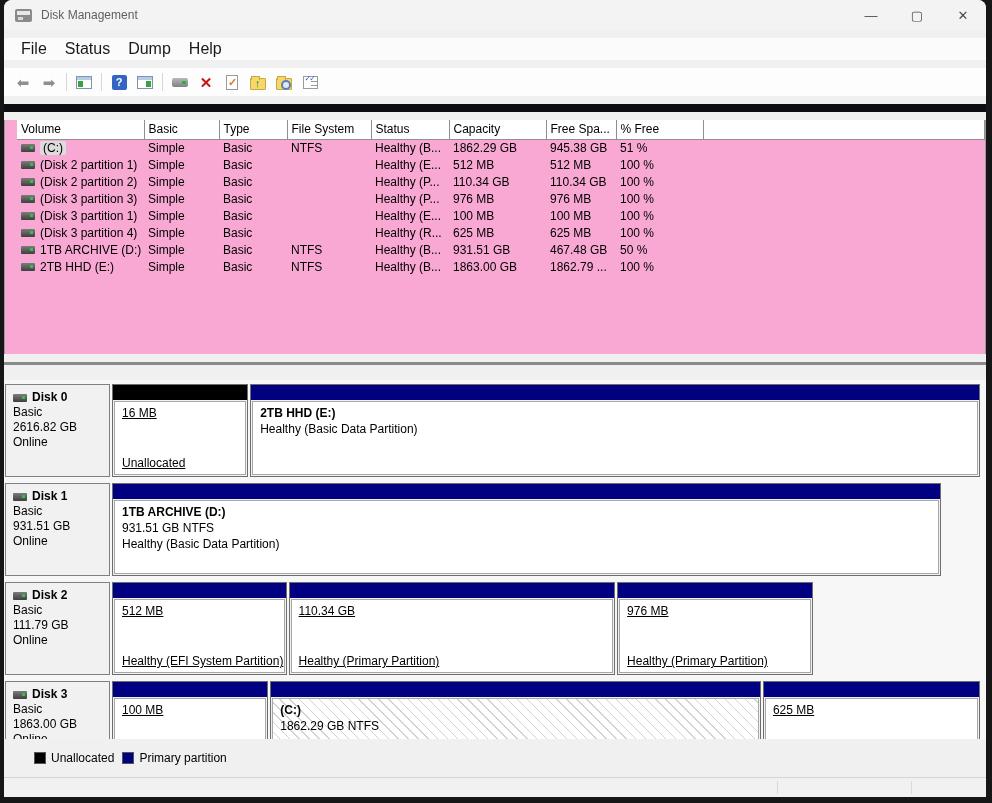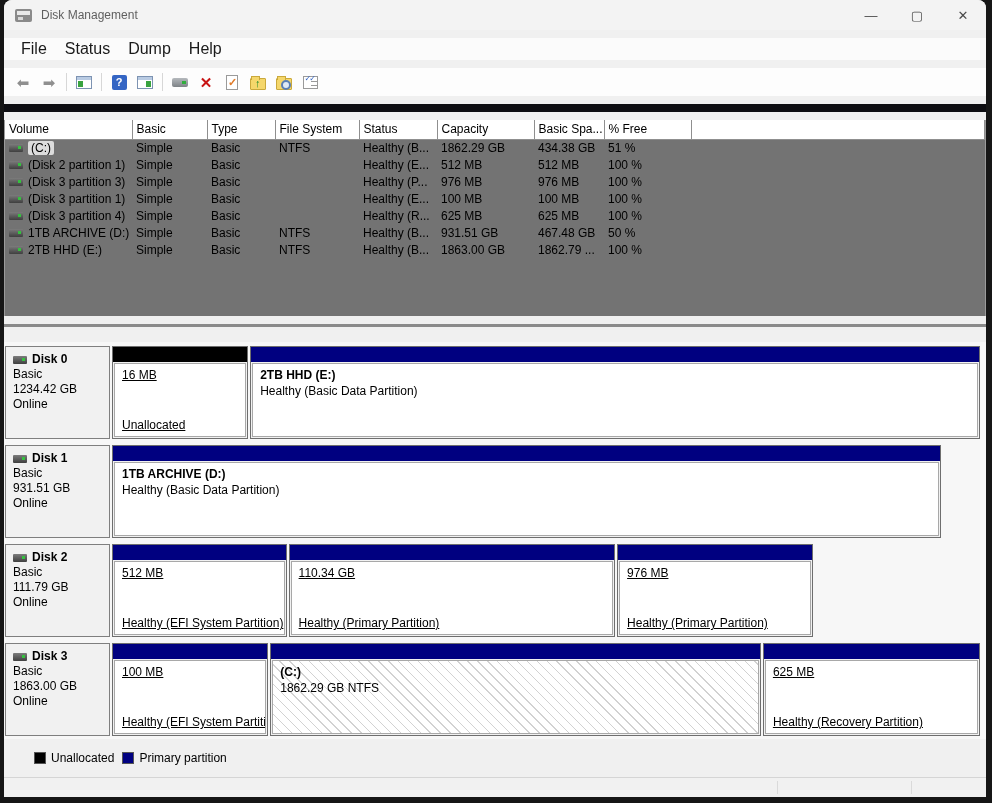--- a/index.html
+++ b/index.html
@@ -49,22 +49,22 @@
   .folder-ico.find::after { content:""; position:absolute; left:4px; top:1px; width:6px; height:6px;
                             border:2px solid #5a7fb5; border-radius:50%; background:#dfe9f5; }
   .list-ico { width:15px; height:13px; background:#fff; border:1px solid #9a9a9a; position:relative; }
   .list-ico::before { content:"✓✓"; position:absolute; left:1px; top:-3px; color:#3465c4; font-size:8px; letter-spacing:-2px; }
   .list-ico::after { content:""; position:absolute; left:7px; top:4px; width:6px; height:1px; background:#9a9a9a;
                      box-shadow:0 4px 0 #9a9a9a; }
 
   .dark-band { height:8px; background:#0e0e12; flex:none; }
 
   
-  .volume-pane { height:196px; background:#737373; flex:none; overflow:hidden;
-                 border-left:1px solid #9b9b9b; border-right:1px solid #9b9b9b; }
+  .volume-pane { height:234px; background:#f9a8d4; flex:none; overflow:hidden;
+                 border-left:1px solid #9b9b9b; border-right:1px solid #9b9b9b;padding-left:12px; }
   table.vol { border-collapse:collapse; width:100%; table-layout:fixed; }
   table.vol th { font-weight:normal; text-align:left; font-size:12px; color:#000;
                  border-right:1px solid #8f8f8f; border-bottom:1px solid #8f8f8f;
                  padding:2px 4px; height:19px; background:#fff; overflow:hidden; white-space:nowrap; }
   table.vol td { font-size:12px; color:#000; padding:0 4px; height:17px; overflow:hidden; white-space:nowrap; }
   .vol-cell { display:flex; align-items:center; gap:5px; }
   .disk-ico { width:14px; height:8px; flex:none; background:linear-gradient(#7c7c7c,#3f3f3f);
               border-radius:1px; position:relative; }
   .disk-ico::after { content:""; position:absolute; right:2px; top:2px; width:3px; height:3px; background:#35c13f; }
   .sel-pill { background:#dcdcdc; border-radius:2px; padding:0 3px; }
@@ -175,53 +175,69 @@
           <col>
       </colgroup>
       <tbody>
           <tr>
         <th>Volume</th>
         <th>Basic</th>
         <th>Type</th>
         <th>File System</th>
         <th>Status</th>
         <th>Capacity</th>
-        <th>Basic Spa...</th>
+        <th>Free Spa...</th>
         <th>% Free</th>
         <th></th>
       </tr>
       <tr>
         <td>
               <span class="vol-cell">
                 <span class="disk-ico"></span>
                 <span class="sel-pill">(C:)</span>
               </span>
             </td>
         <td>Simple</td>
         <td>Basic</td>
         <td>NTFS</td>
         <td>Healthy (B...</td>
         <td>1862.29 GB</td>
-        <td>434.38 GB</td>
+        <td>945.38 GB</td>
         <td>51 %</td>
             <td></td>
       </tr>
       <tr>
         <td>
               <span class="vol-cell">
                 <span class="disk-ico"></span>
                 <span>(Disk 2 partition 1)</span>
               </span>
             </td>
         <td>Simple</td>
         <td>Basic</td>
         <td></td>
         <td>Healthy (E...</td>
         <td>512 MB</td>
         <td>512 MB</td>
+        <td>100 %</td>
+            <td></td>
+      </tr>
+      <tr>
+        <td>
+              <span class="vol-cell">
+                <span class="disk-ico"></span>
+                <span>(Disk 2 partition 2)</span>
+              </span>
+            </td>
+        <td>Simple</td>
+        <td>Basic</td>
+        <td></td>
+        <td>Healthy (P...</td>
+        <td>110.34 GB</td>
+        <td>110.34 GB</td>
         <td>100 %</td>
             <td></td>
       </tr>
       <tr>
         <td>
               <span class="vol-cell">
                 <span class="disk-ico"></span>
                 <span>(Disk 3 partition 3)</span>
               </span>
             </td>
@@ -306,21 +322,21 @@
 
   <div class="graph-pane">
 
     <div class="disk-row">
       <div class="disk-label">
         <div class="disk-name">
             <span class="disk-ico"></span>
             <span>Disk 0</span>
           </div>
         <div>Basic</div>
-        <div>1234.42 GB</div>
+        <div>2616.82 GB</div>
         <div>Online</div>
       </div>
       <div class="disk-graph">
         <div class="partition centered" style="width: 15.6%;">
           <div class="band" style="background: rgb(0, 0, 0);"></div>
           <div class="pbody">
 
             <span>16 MB</span>
             <span>Unallocated</span>
           </div>
@@ -343,20 +359,21 @@
           </div>
         <div>Basic</div>
         <div>931.51 GB</div>
         <div>Online</div>
       </div>
       <div class="disk-graph">
         <div class="partition" style="width: 95%;">
           <div class="band" style="background: rgb(0, 0, 128);"></div>
           <div class="pbody">
             <span class="ptitle">1TB ARCHIVE  (D:)</span>
+            <span>931.51 GB NTFS</span>
             <span>Healthy (Basic Data Partition)</span>
           </div>
         </div>
       </div>
     </div>
 
     <div class="disk-row">
       <div class="disk-label">
         <div class="disk-name">
             <span class="disk-ico"></span>

